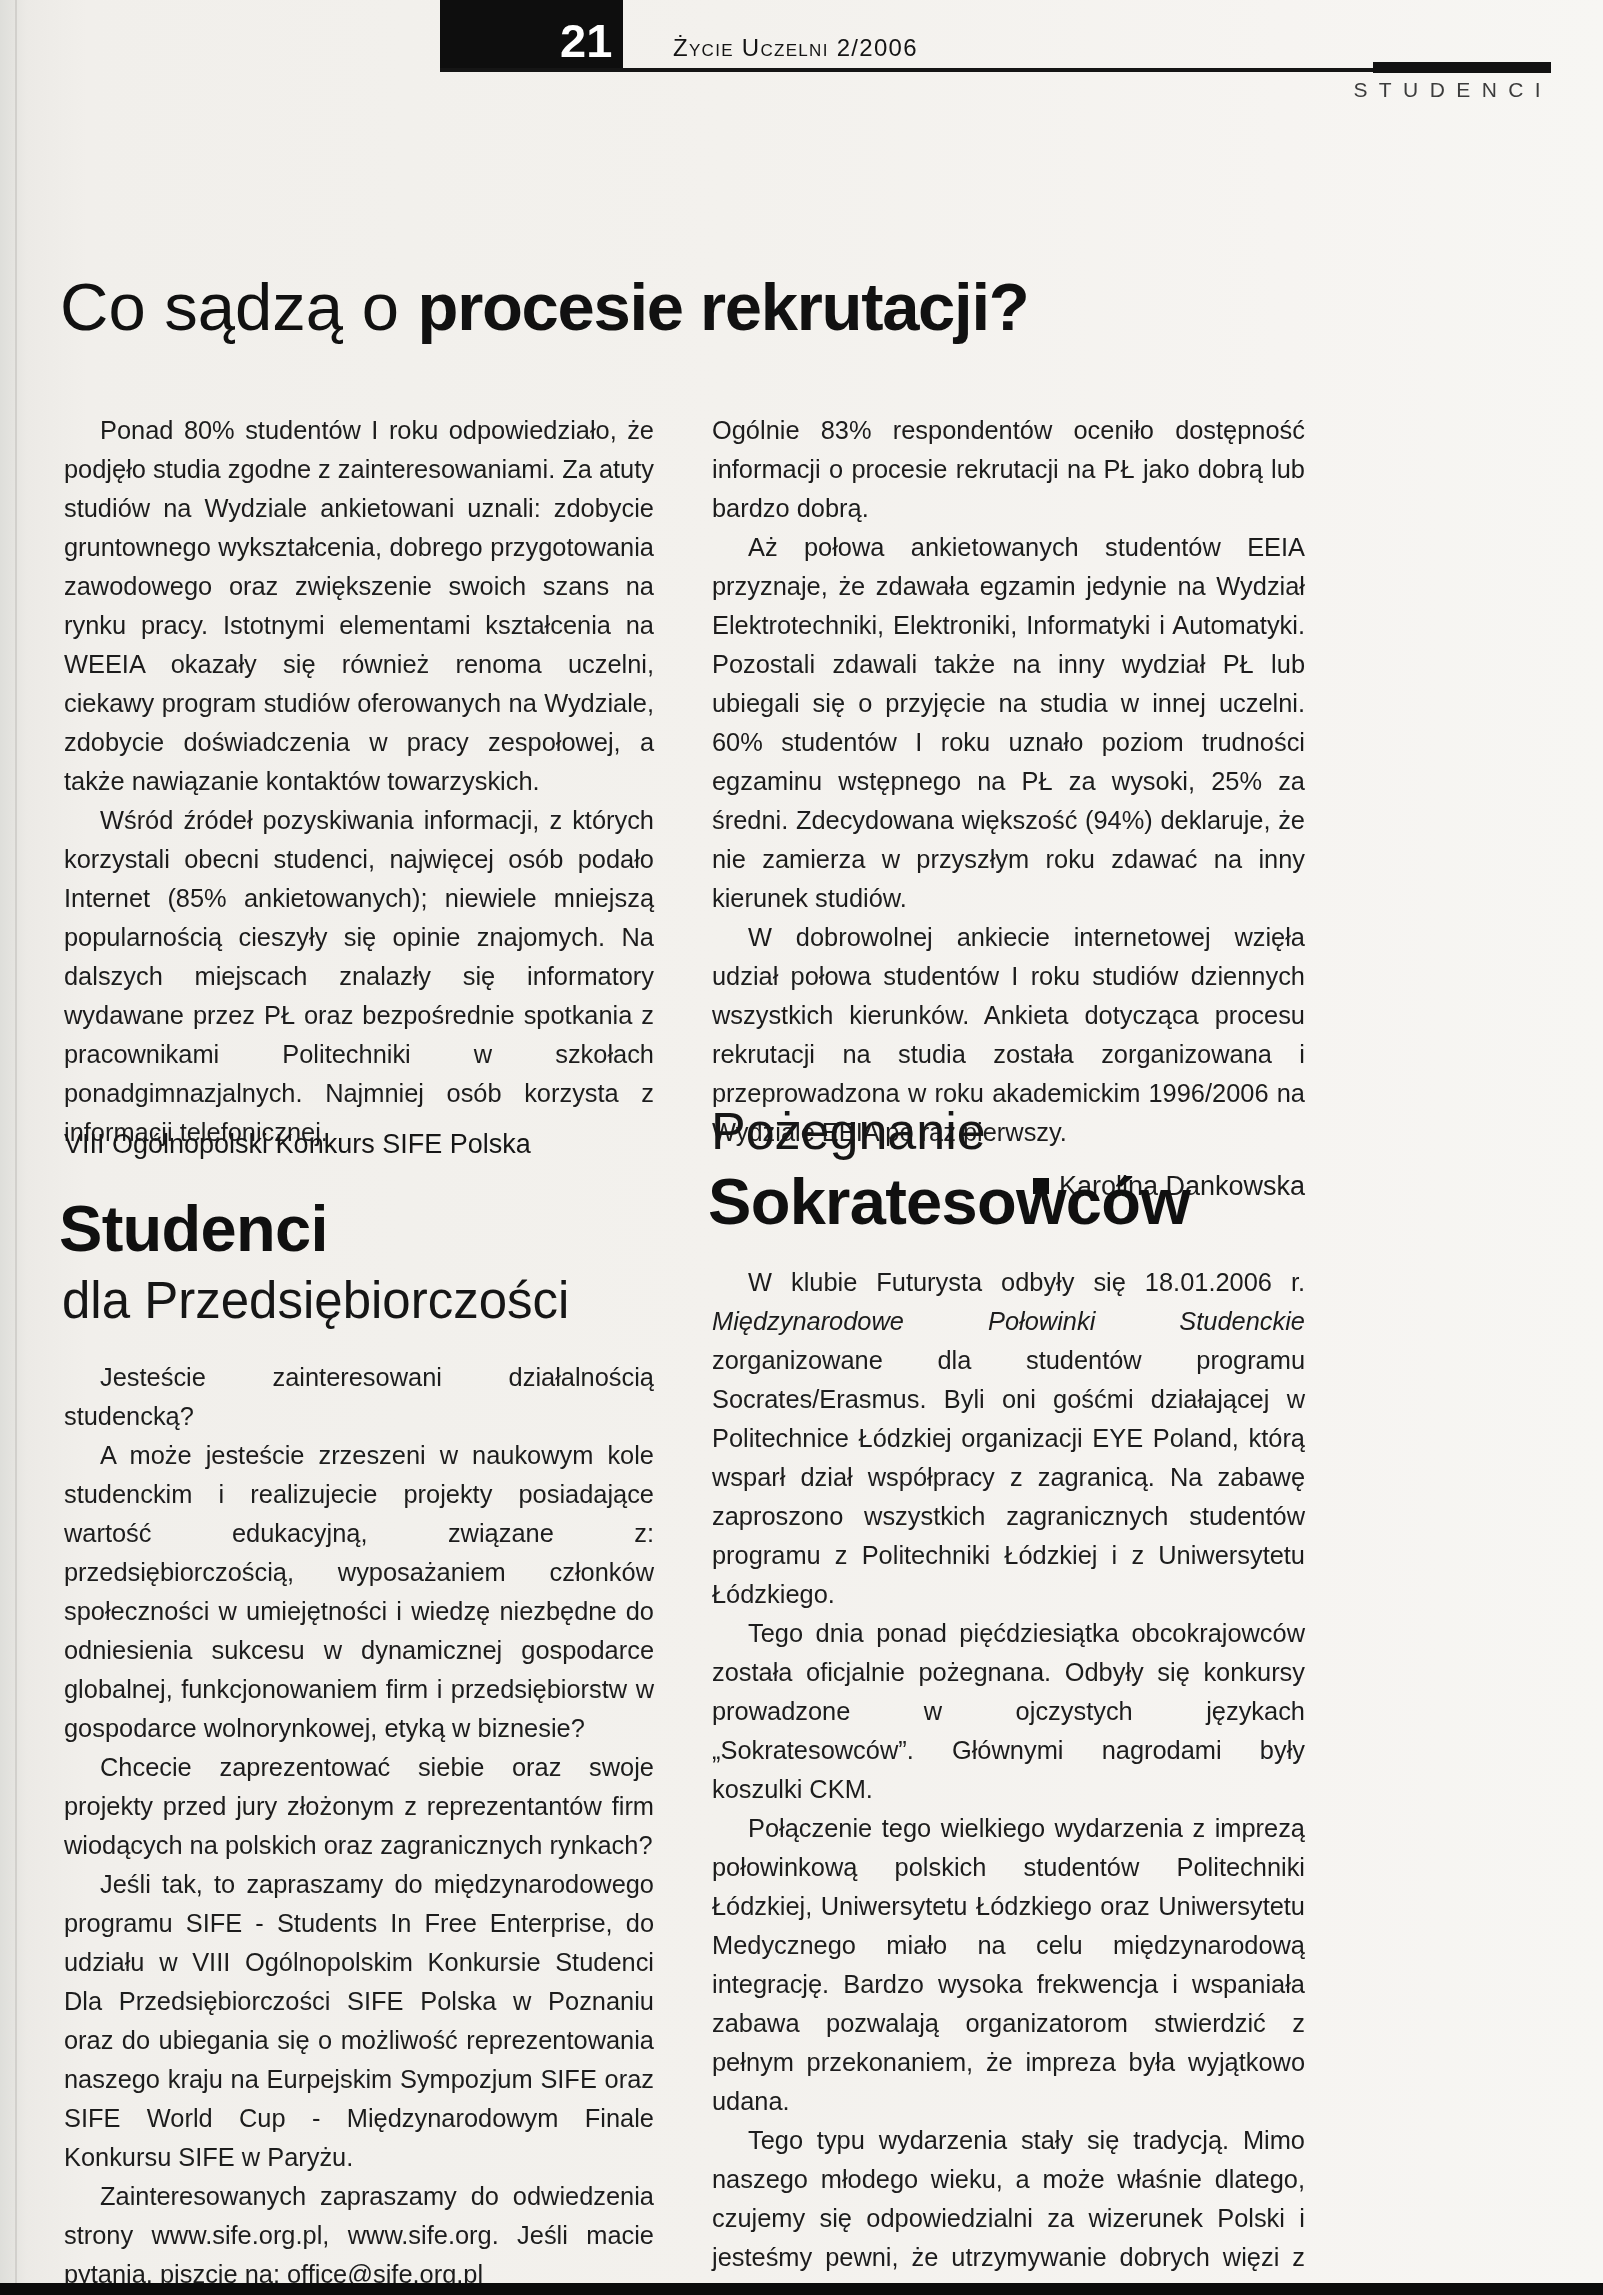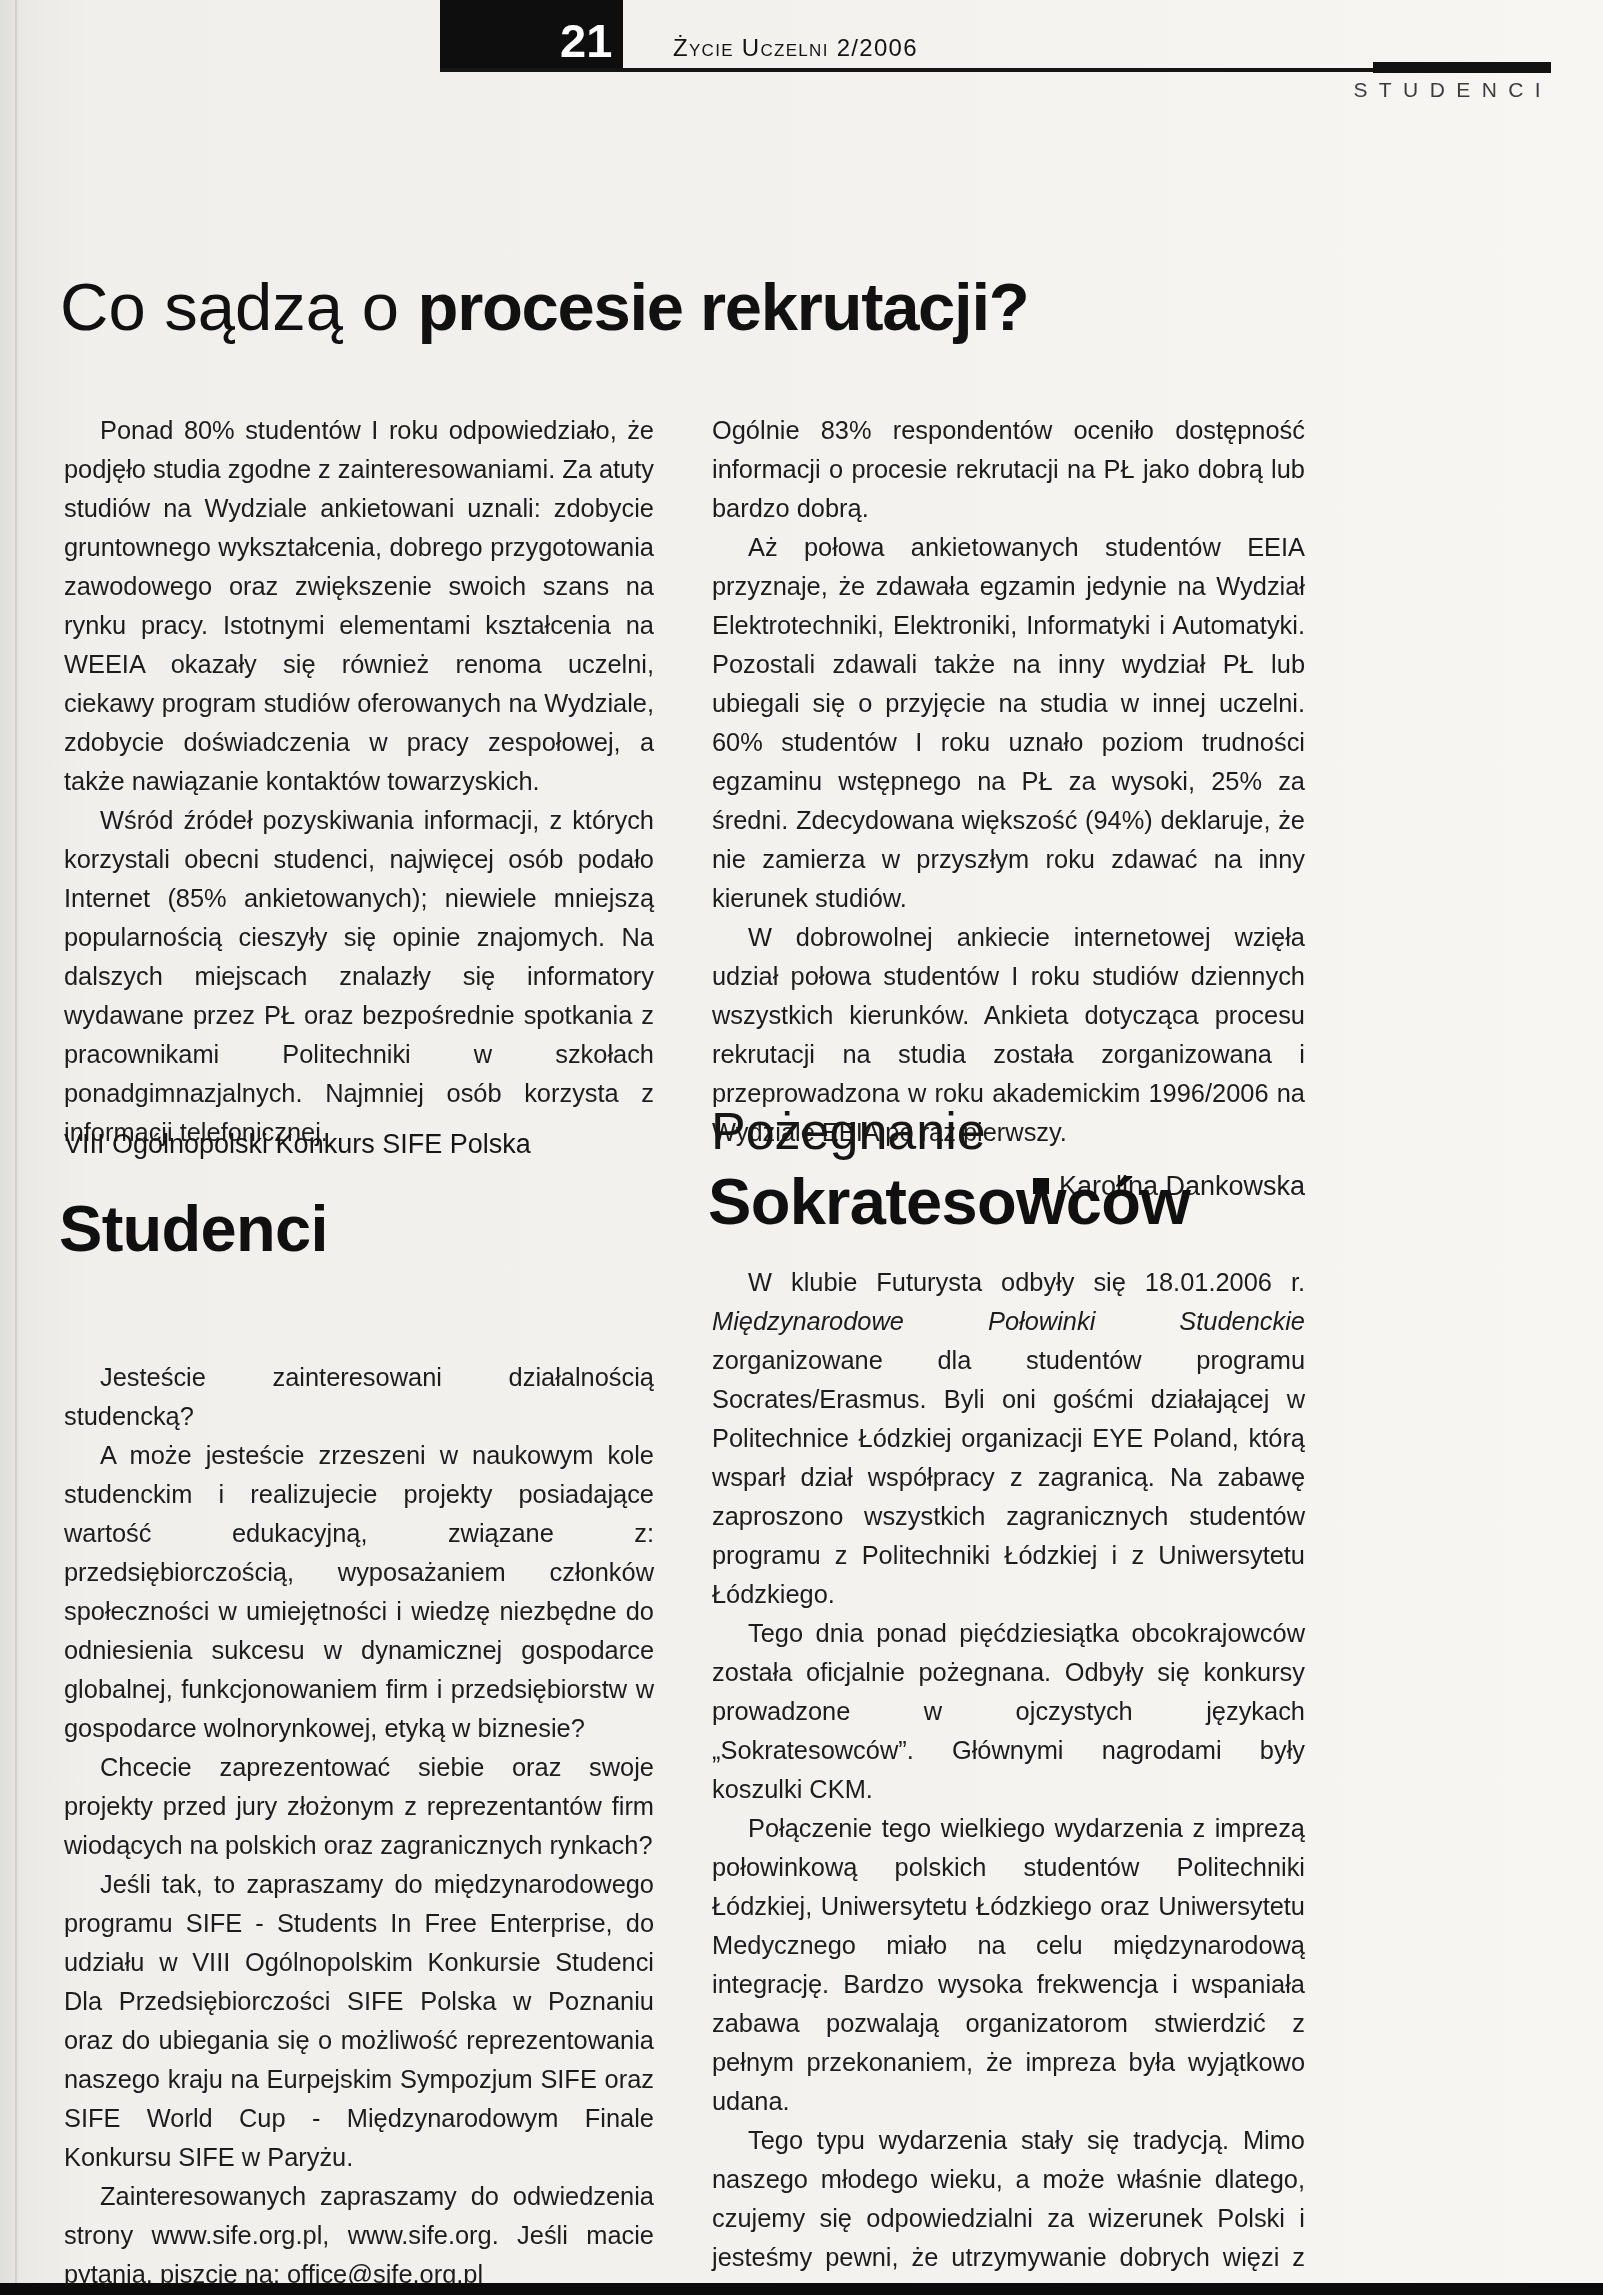--- a/index.html
+++ b/index.html
@@ -77,20 +77,21 @@
         <p class="para ind"><span>W dobrowolnej ankiecie internetowej wzięła udział połowa studentów I roku studiów dziennych wszystkich kierunków. Ankieta dotycząca procesu rekrutacji na studia została zorganizowana i przeprowadzona w roku akademickim 1996/2006 na Wydziale EEIA po raz pierwszy.</span></p>
       </div>
     <div class="author" style="margin-top:14.7px;">
       <span class="sq"></span>
       <span>Karolina Dankowska</span>
     </div>
   </div>
 
   <div class="kicker">VIII Ogólnopolski Konkurs SIFE Polska</div>
   <div class="h2a">Studenci</div>
+  <div class="h2b">dla Przedsiębiorczości</div>
 
   <div class="col" style="left:64px;top:1358px;width:590px;">
     <div>
         <p class="para ind"><span>Jesteście zainteresowani działalnością studencką?</span></p>
         <p class="para ind"><span>A może jesteście zrzeszeni w naukowym kole studenckim i realizujecie projekty posiadające wartość edukacyjną, związane z: przedsiębiorczością, wyposażaniem członków społeczności w umiejętności i wiedzę niezbędne do odniesienia sukcesu w dynamicznej gospodarce globalnej, funkcjonowaniem firm i przedsiębiorstw w gospodarce wolnorynkowej, etyką w biznesie?</span></p>
         <p class="para ind"><span>Chcecie zaprezentować siebie oraz swoje projekty przed jury złożonym z reprezentantów firm wiodących na polskich oraz zagranicznych rynkach?</span></p>
         <p class="para ind"><span>Jeśli tak, to zapraszamy do międzynarodowego programu SIFE - Students In Free Enterprise, do udziału w VIII Ogólnopolskim Konkursie Studenci Dla Przedsiębiorczości SIFE Polska w Poznaniu oraz do ubiegania się o możliwość reprezentowania naszego kraju na Eurpejskim Sympozjum SIFE oraz SIFE World Cup - Międzynarodowym Finale Konkursu SIFE w Paryżu.</span></p>
         <p class="para ind"><span>Zainteresowanych zapraszamy do odwiedzenia strony www.sife.org.pl, www.sife.org. Jeśli macie pytania, piszcie na:  office@sife.org.pl</span></p>
       </div>
 

